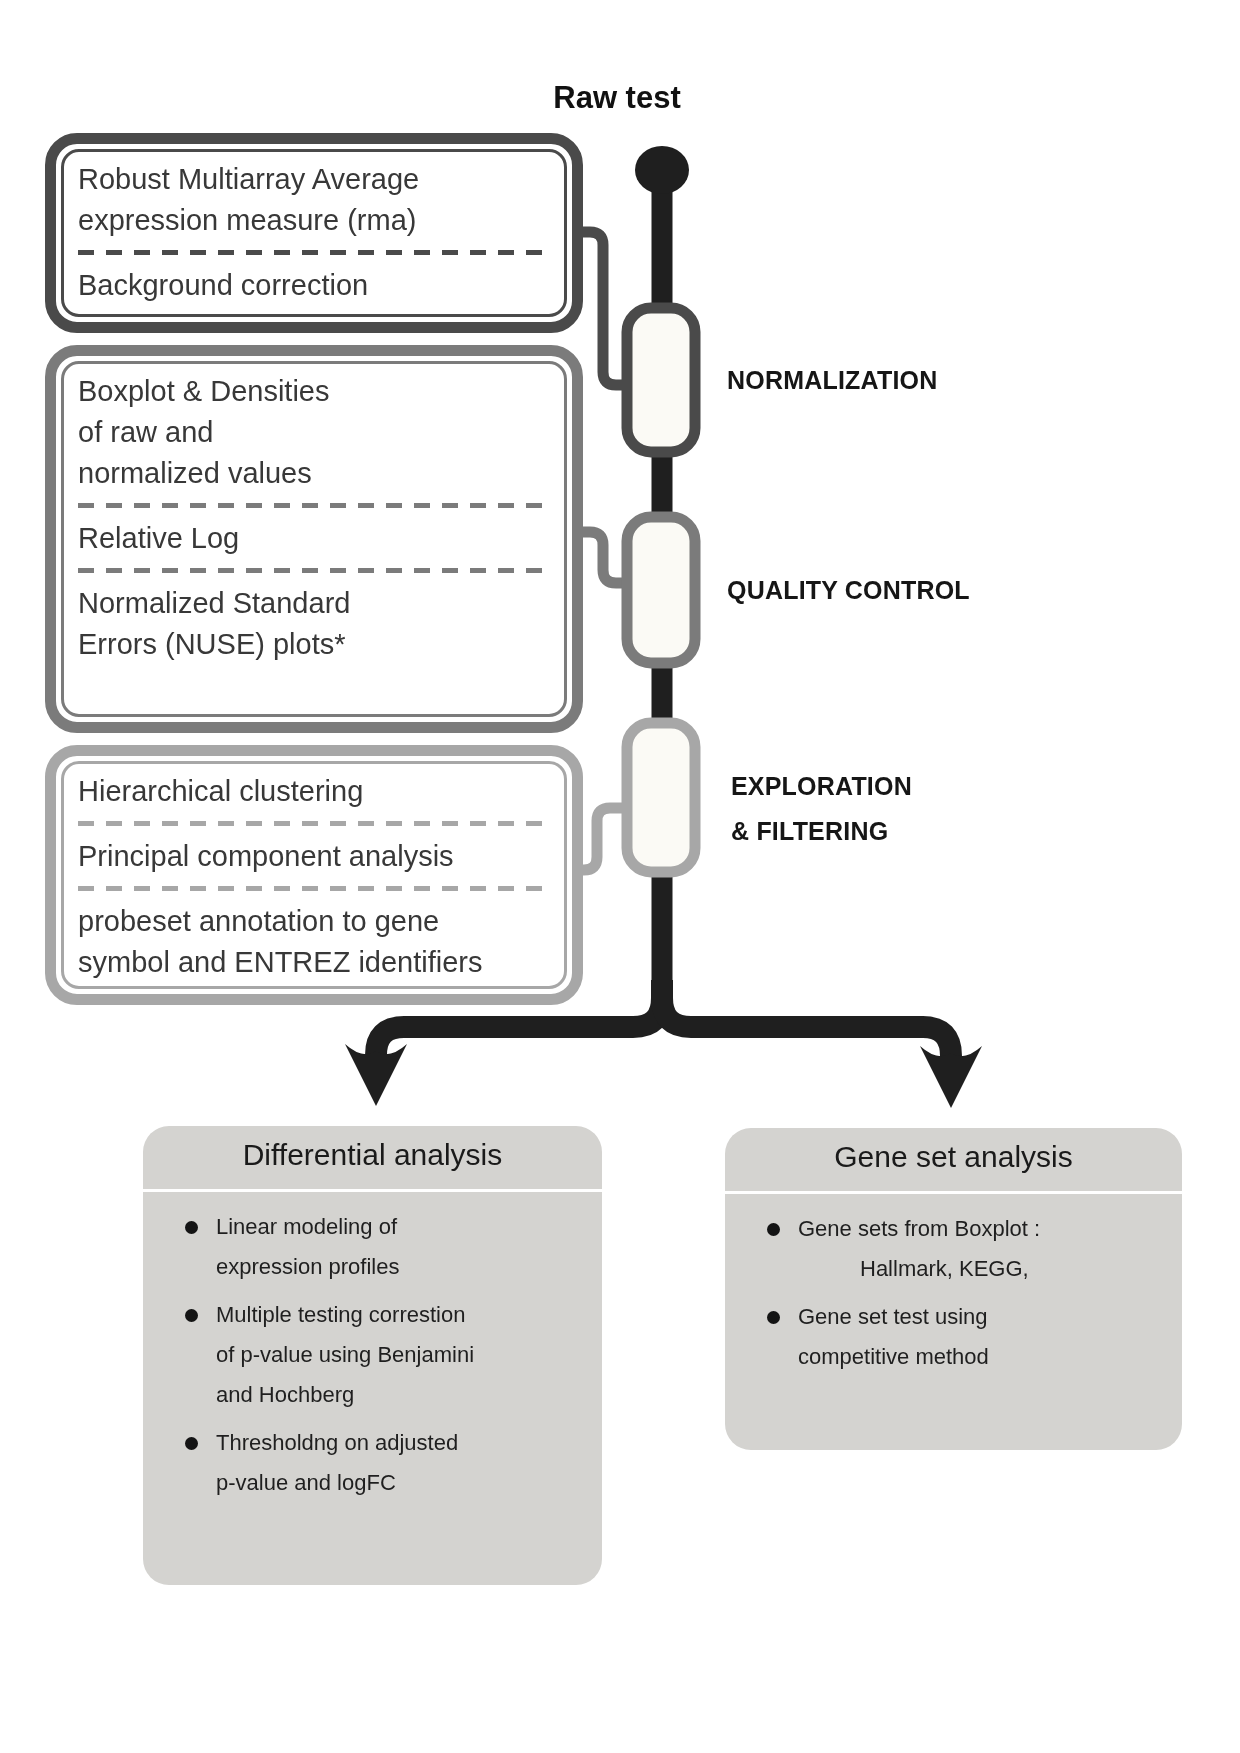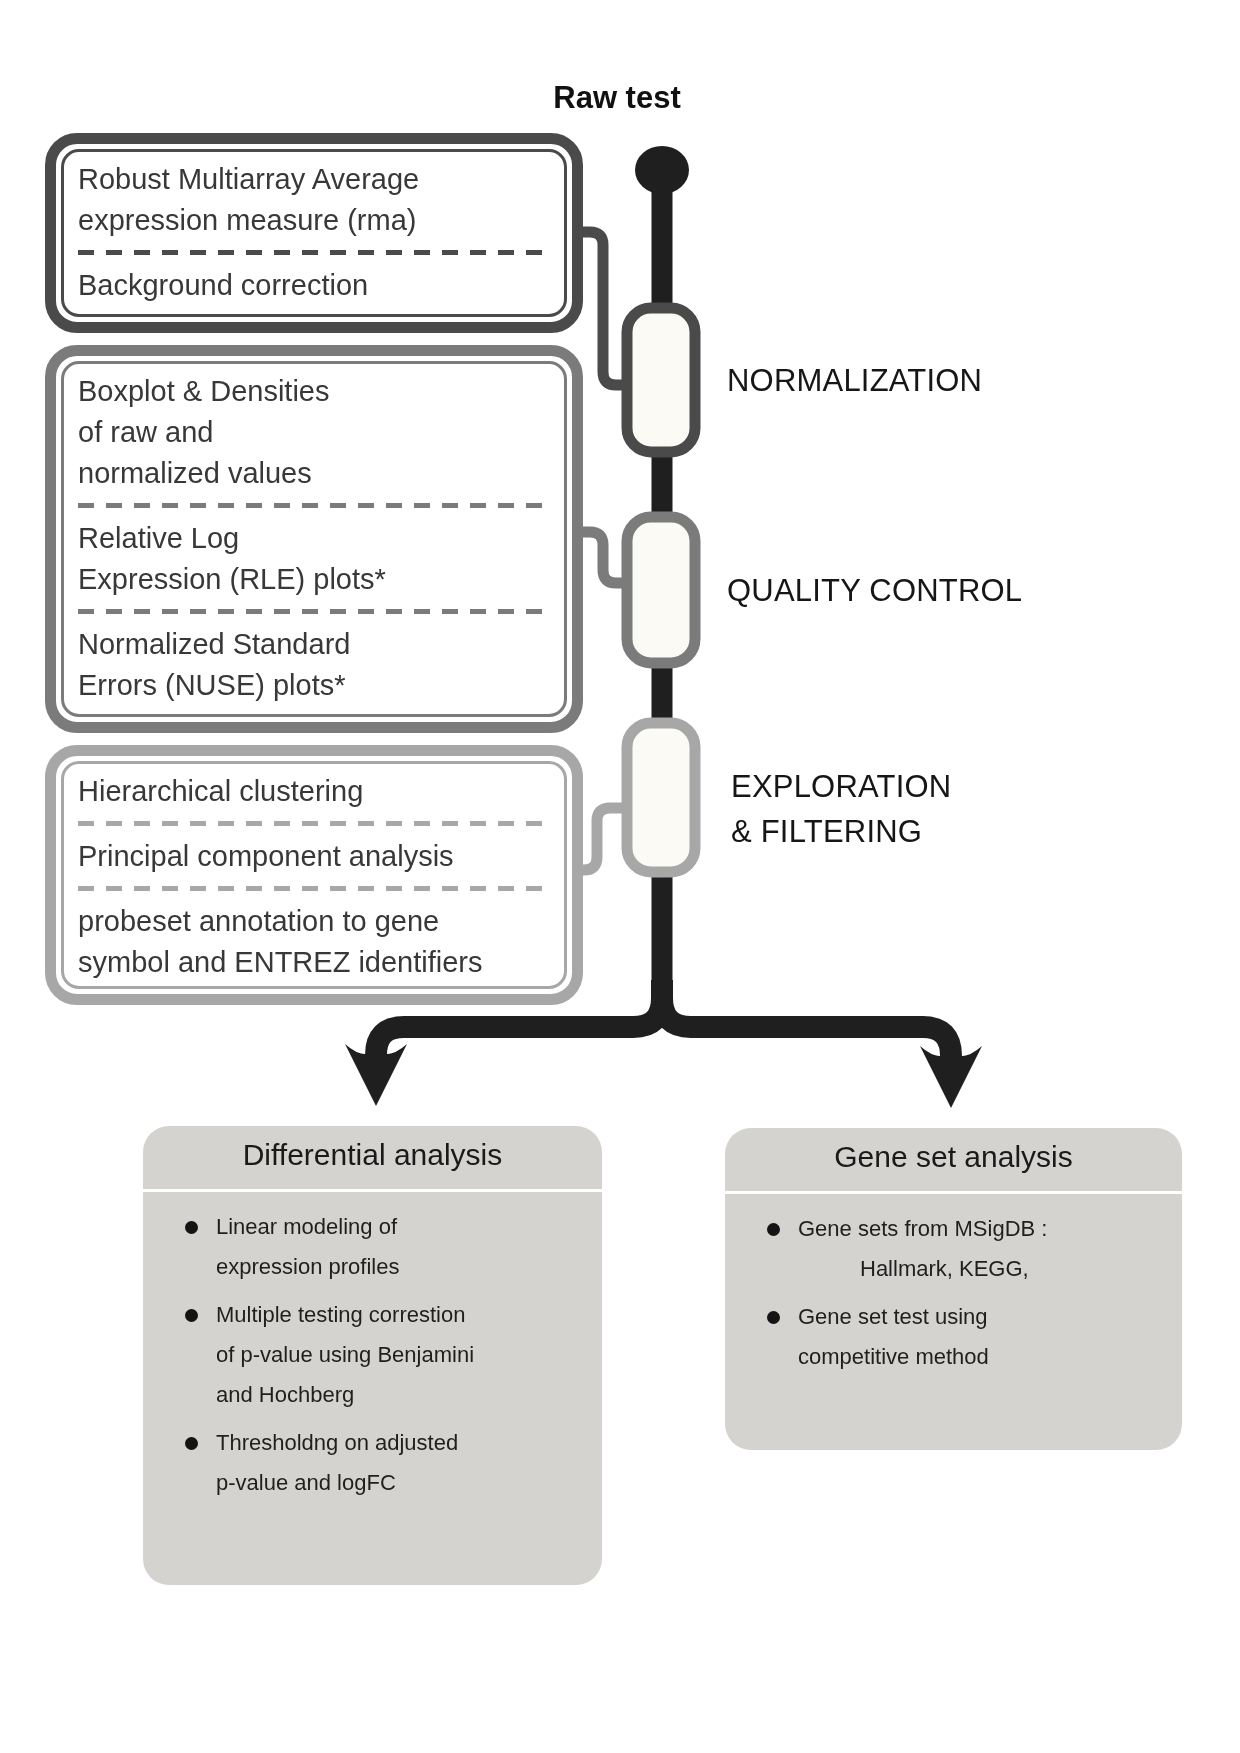--- a/index.html
+++ b/index.html
@@ -40,21 +40,21 @@
   .mbox3{top:745px;height:260px;border:11px solid var(--stage3);}
   .mbox3 .inner{border:3px solid var(--stage3);}
   .mline{font-size:29px;line-height:41px;white-space:nowrap;color:#383838;}
   .dash{height:5px;margin:9px 0 10px 0;}
   .mbox1 .dash{background:repeating-linear-gradient(90deg,var(--stage1) 0 16px,transparent 16px 28px);}
   .mbox2 .dash{background:repeating-linear-gradient(90deg,var(--stage2) 0 16px,transparent 16px 28px);}
   .mbox3 .dash{background:repeating-linear-gradient(90deg,var(--stage3) 0 16px,transparent 16px 28px);}
 
   
   .stage{
-    position:absolute;font-size:31px;font-weight:400;color:#161616;
+    position:absolute;font-size:25px;font-weight:700;color:#161616;
     line-height:45px;white-space:nowrap;letter-spacing:0.2px;
   }
   .stage1{left:727px;top:358px;}
   .stage2{left:727px;top:568px;}
   .stage3{left:731px;top:764px;}
 
   
   .panel{
     position:absolute;background:var(--panel_fill);border-radius:26px;box-sizing:border-box;
   }
@@ -108,21 +108,20 @@
     </div>
   </div>
 
   <div class="mbox mbox2">
     <div class="inner">
       <div class="mline">Boxplot &amp; Densities</div>
       <div class="mline">of raw and</div>
       <div class="mline">normalized values</div>
       <div class="dash"></div>
       <div class="mline">Relative Log</div>
-      <div class="mline">Expression (RLE) plots*</div>
       <div class="dash"></div>
       <div class="mline">Normalized Standard</div>
       <div class="mline">Errors (NUSE) plots*</div>
     </div>
   </div>
 
   <div class="mbox mbox3">
     <div class="inner">
       <div class="mline">Hierarchical clustering</div>
       <div class="dash"></div>
@@ -171,21 +170,21 @@
       </li>
     </ul>
   </div>
 
   <div class="panel panel-right">
     <div class="ptitle">Gene set analysis</div>
     <ul class="bullets">
       <li>
         <span class="bdot"></span>
         <span class="btext">
-          <div class="bl-line">Gene sets from MSigDB :</div>
+          <div class="bl-line">Gene sets from Boxplot :</div>
           <div class="bl-line indent">Hallmark, KEGG,</div>
         </span>
       </li>
       <li>
         <span class="bdot"></span>
         <span class="btext">
           <div class="bl-line">Gene set test using</div>
           <div class="bl-line">competitive method</div>
         </span>
       </li>

